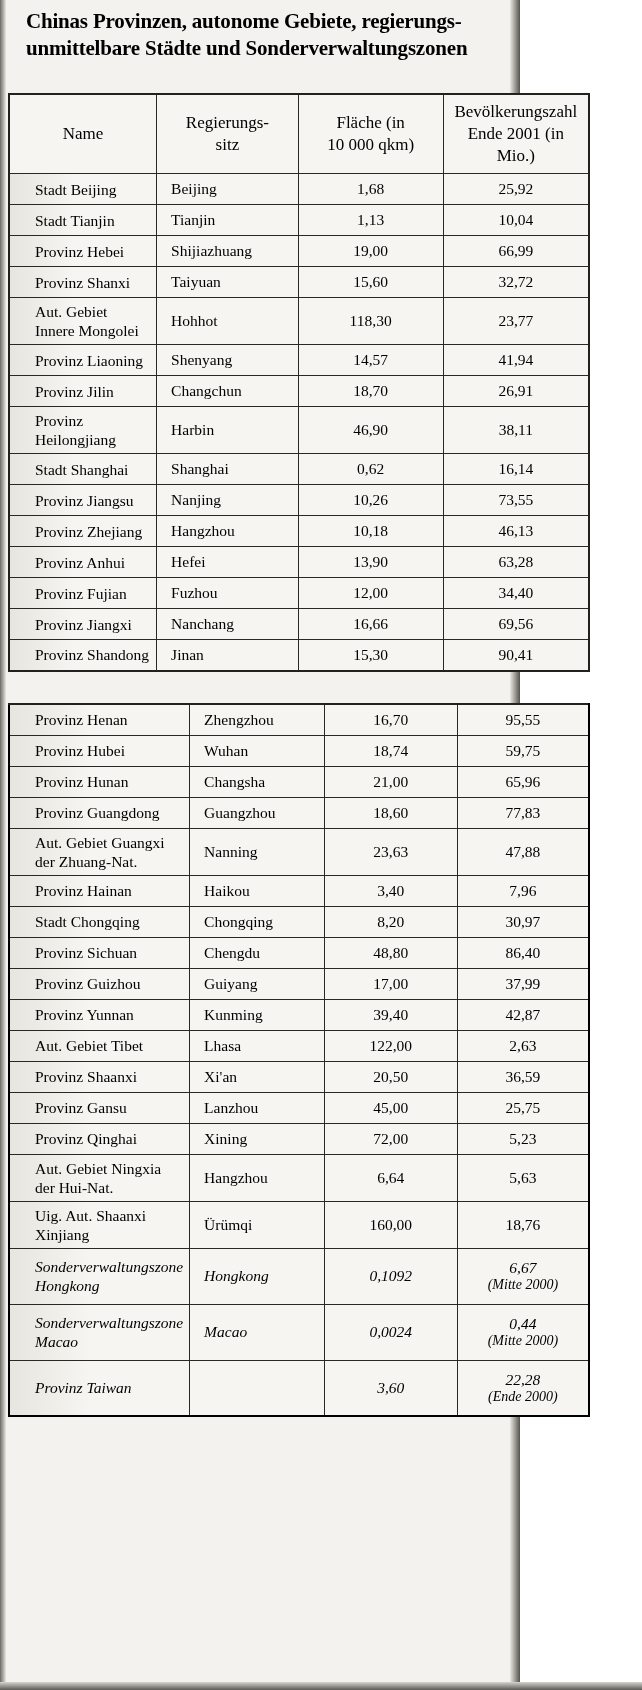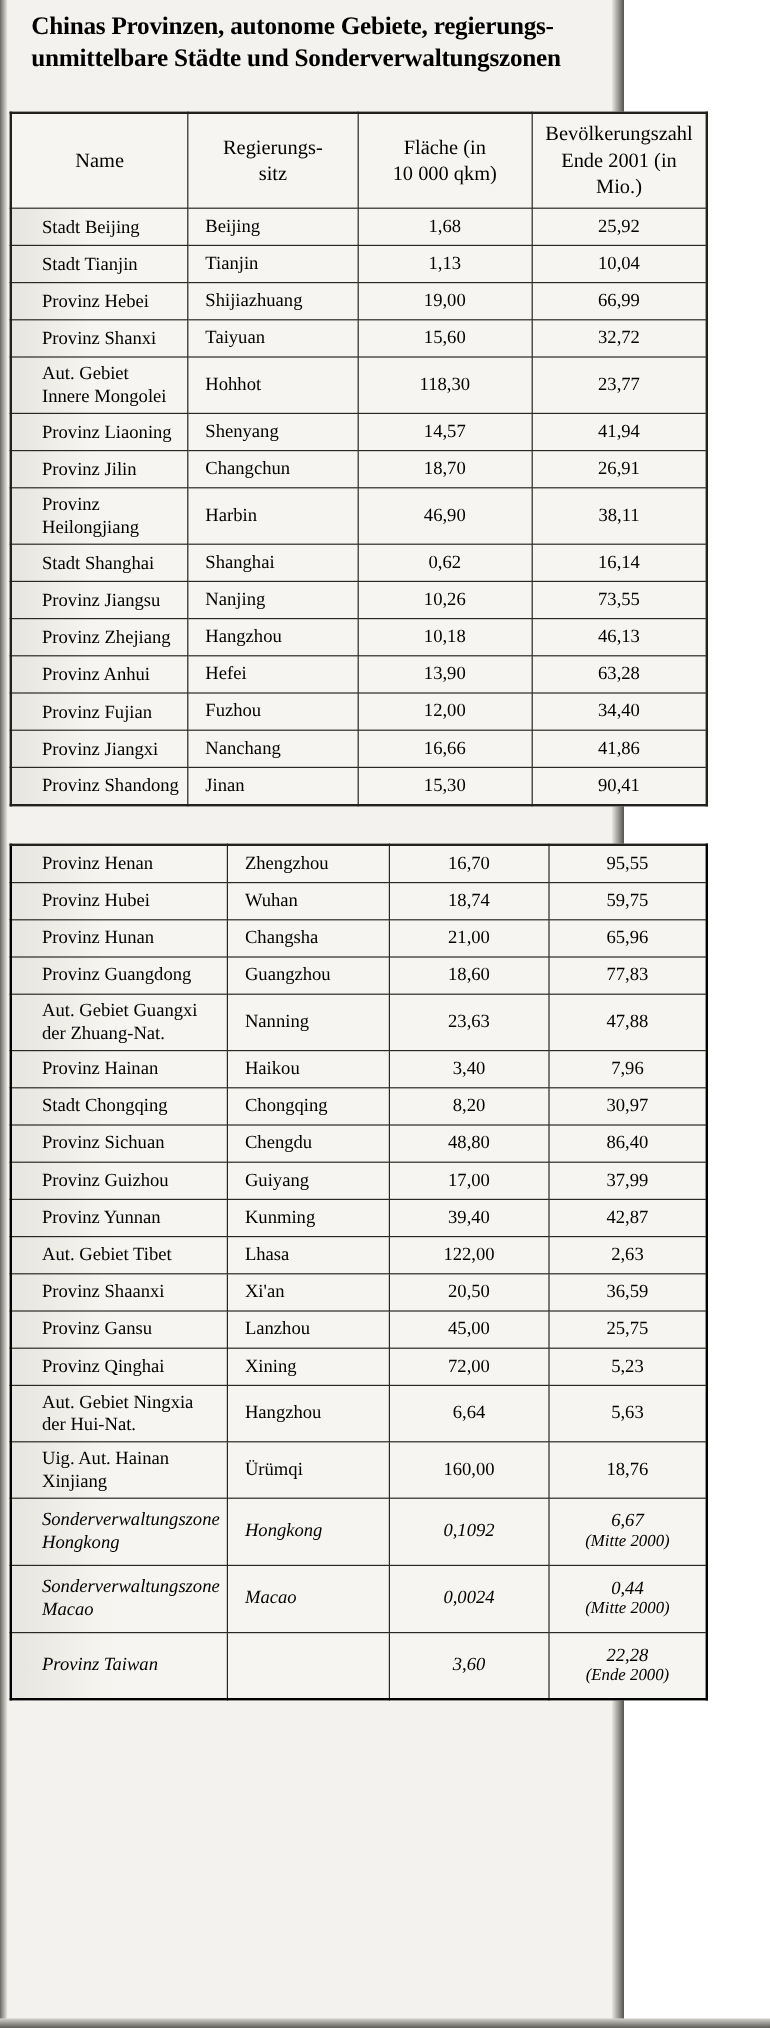--- a/index.html
+++ b/index.html
@@ -244,21 +244,21 @@
           <tr>
             <td class="name"><span>Provinz Fujian</span></td>
             <td class="seat">Fuzhou</td>
             <td class="num">12,00</td>
             <td class="num"><span>34,40</span></td>
           </tr>
           <tr>
             <td class="name"><span>Provinz Jiangxi</span></td>
             <td class="seat">Nanchang</td>
             <td class="num">16,66</td>
-            <td class="num"><span>41,86</span></td>
+            <td class="num"><span>69,56</span></td>
           </tr>
           <tr>
             <td class="name"><span>Provinz Shandong</span></td>
             <td class="seat">Jinan</td>
             <td class="num">15,30</td>
             <td class="num"><span>90,41</span></td>
           </tr>
         </tbody>
     </table>
   </div>
@@ -356,21 +356,21 @@
             <td class="num">72,00</td>
             <td class="num"><span>5,23</span></td>
           </tr>
           <tr class="tall">
             <td class="name"><span>Aut. Gebiet Ningxia</span><span class="nm2">der Hui-Nat.</span></td>
             <td class="seat">Hangzhou</td>
             <td class="num">6,64</td>
             <td class="num"><span>5,63</span></td>
           </tr>
           <tr class="tall">
-            <td class="name"><span>Uig. Aut. Hainan</span><span class="nm2">Xinjiang</span></td>
+            <td class="name"><span>Uig. Aut. Shaanxi</span><span class="nm2">Xinjiang</span></td>
             <td class="seat">Ürümqi</td>
             <td class="num">160,00</td>
             <td class="num"><span>18,76</span></td>
           </tr>
           <tr class="tall2">
             <td class="name"><span>Sonderverwaltungszone</span><span class="nm2">Hongkong</span></td>
             <td class="seat">Hongkong</td>
             <td class="num">0,1092</td>
             <td class="num"><span>6,67</span><span class="sub">(Mitte 2000)</span></td>
           </tr>

